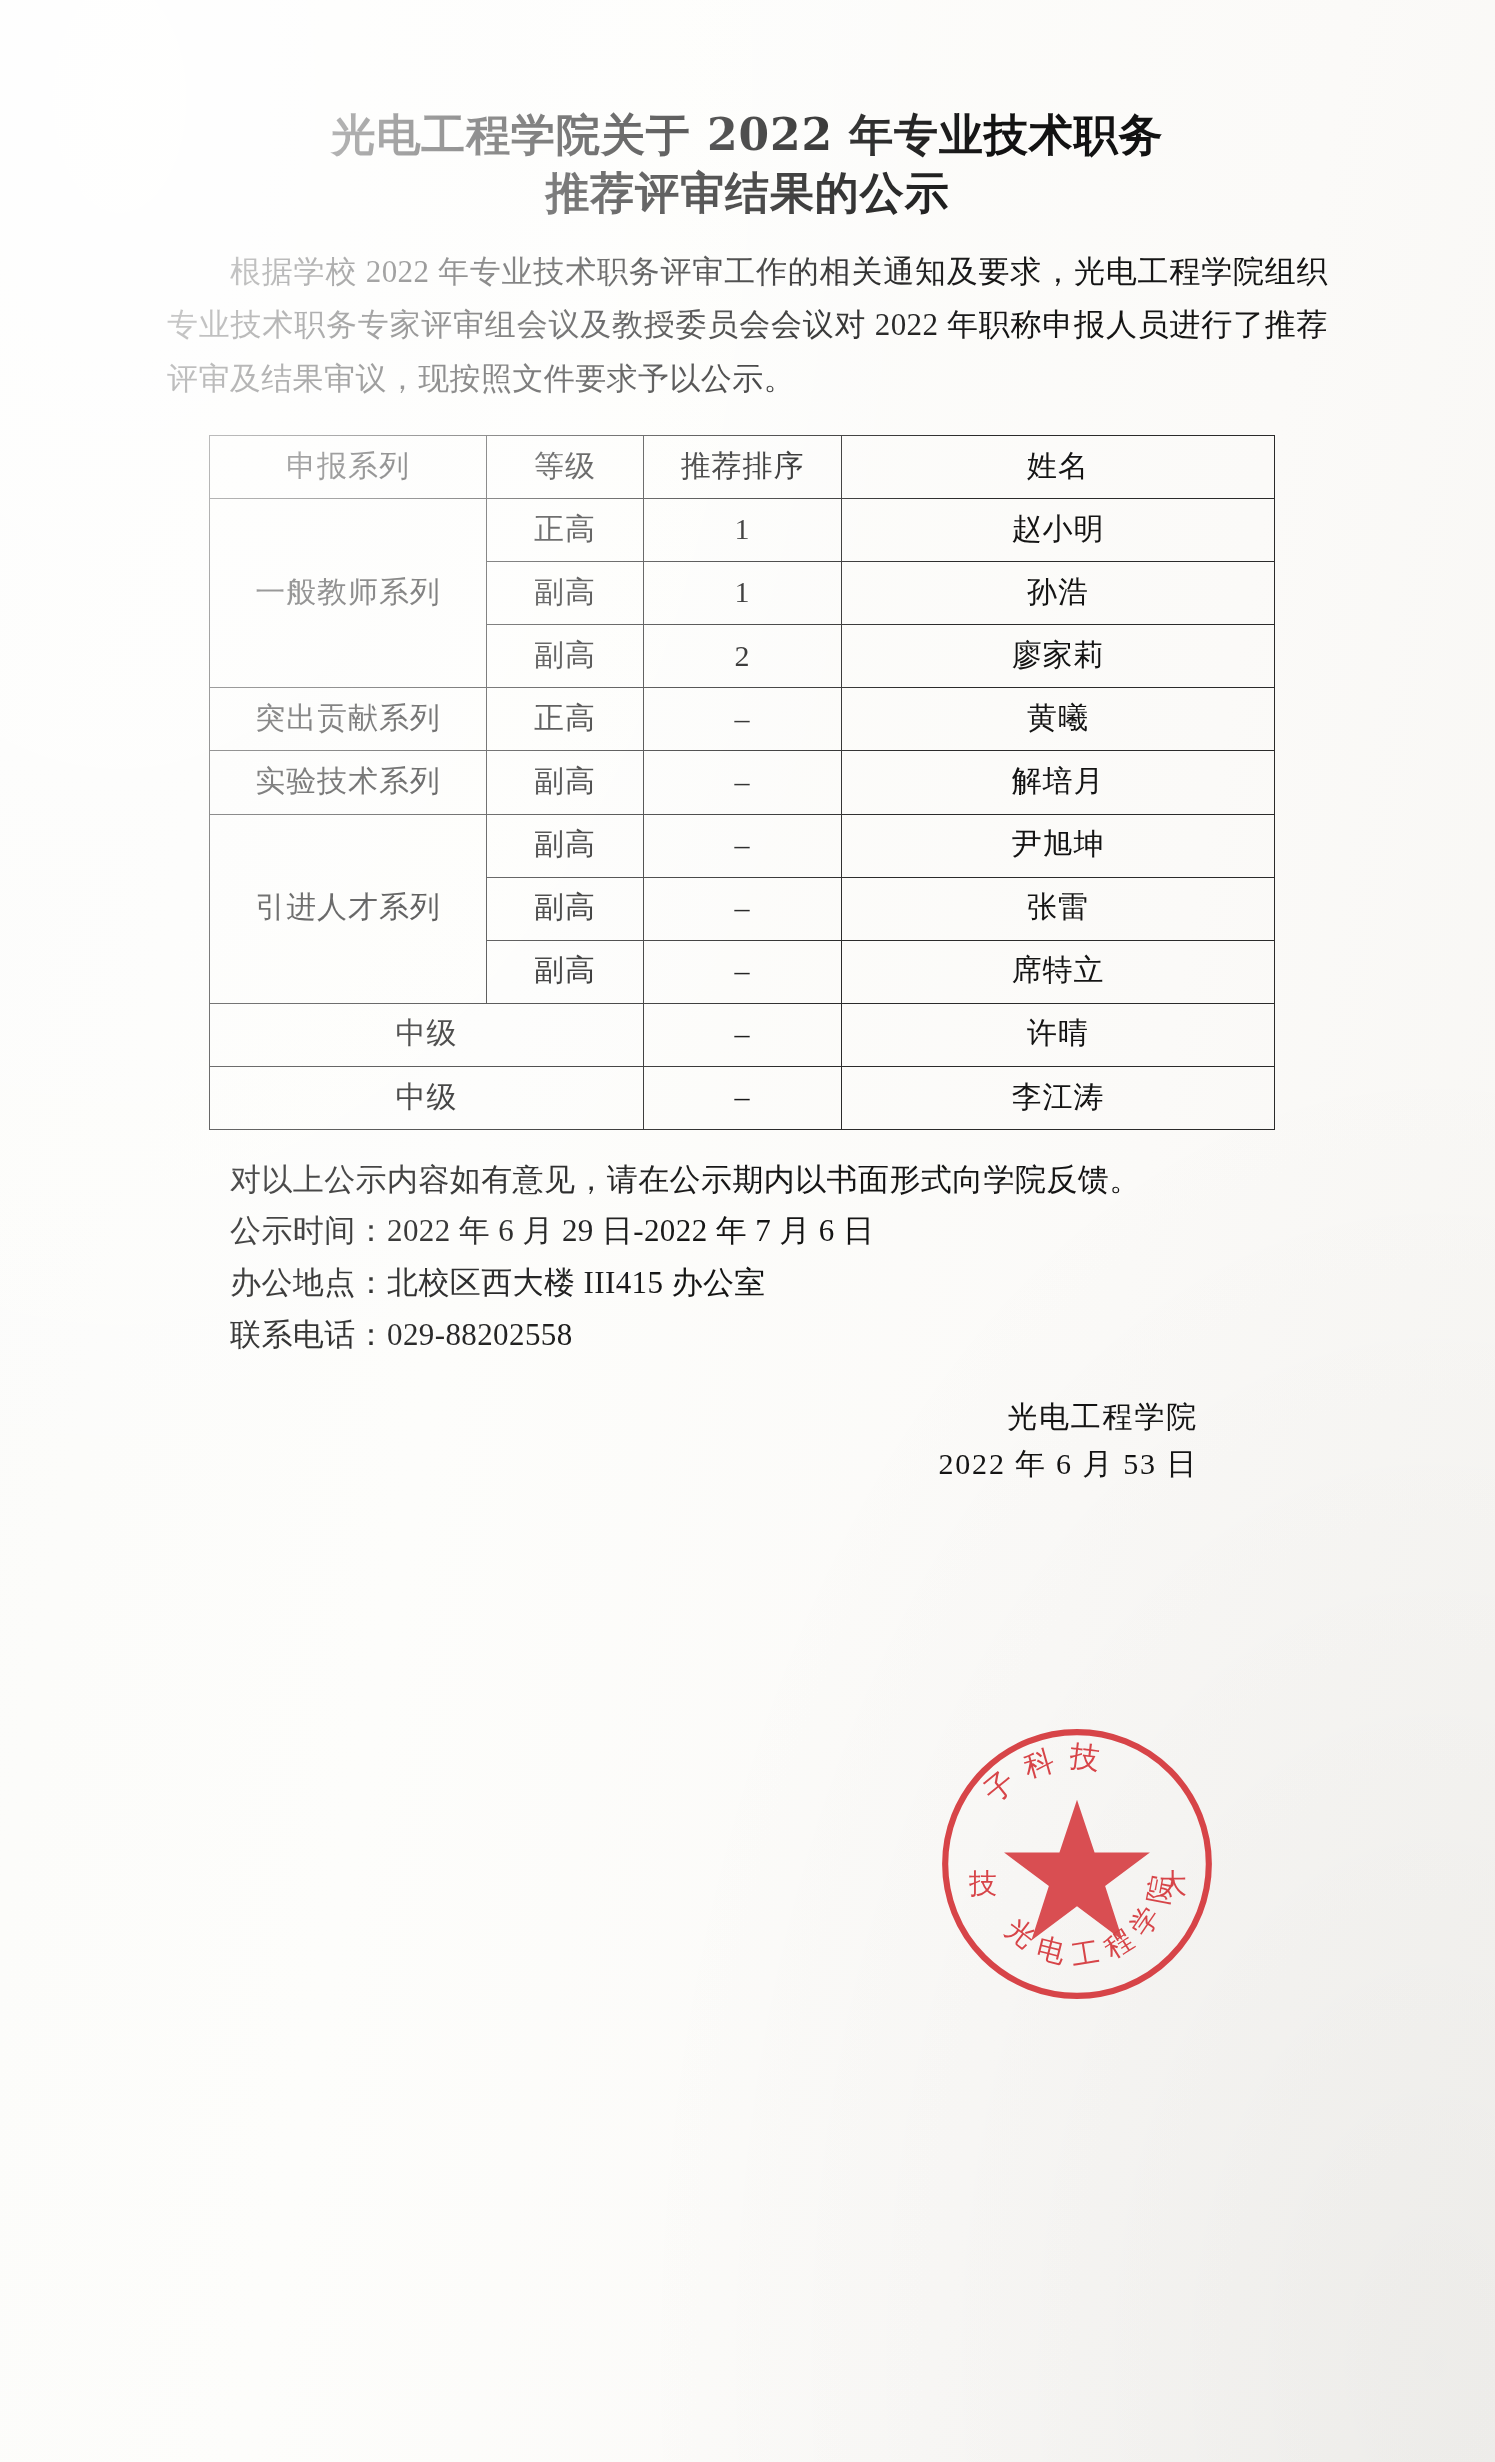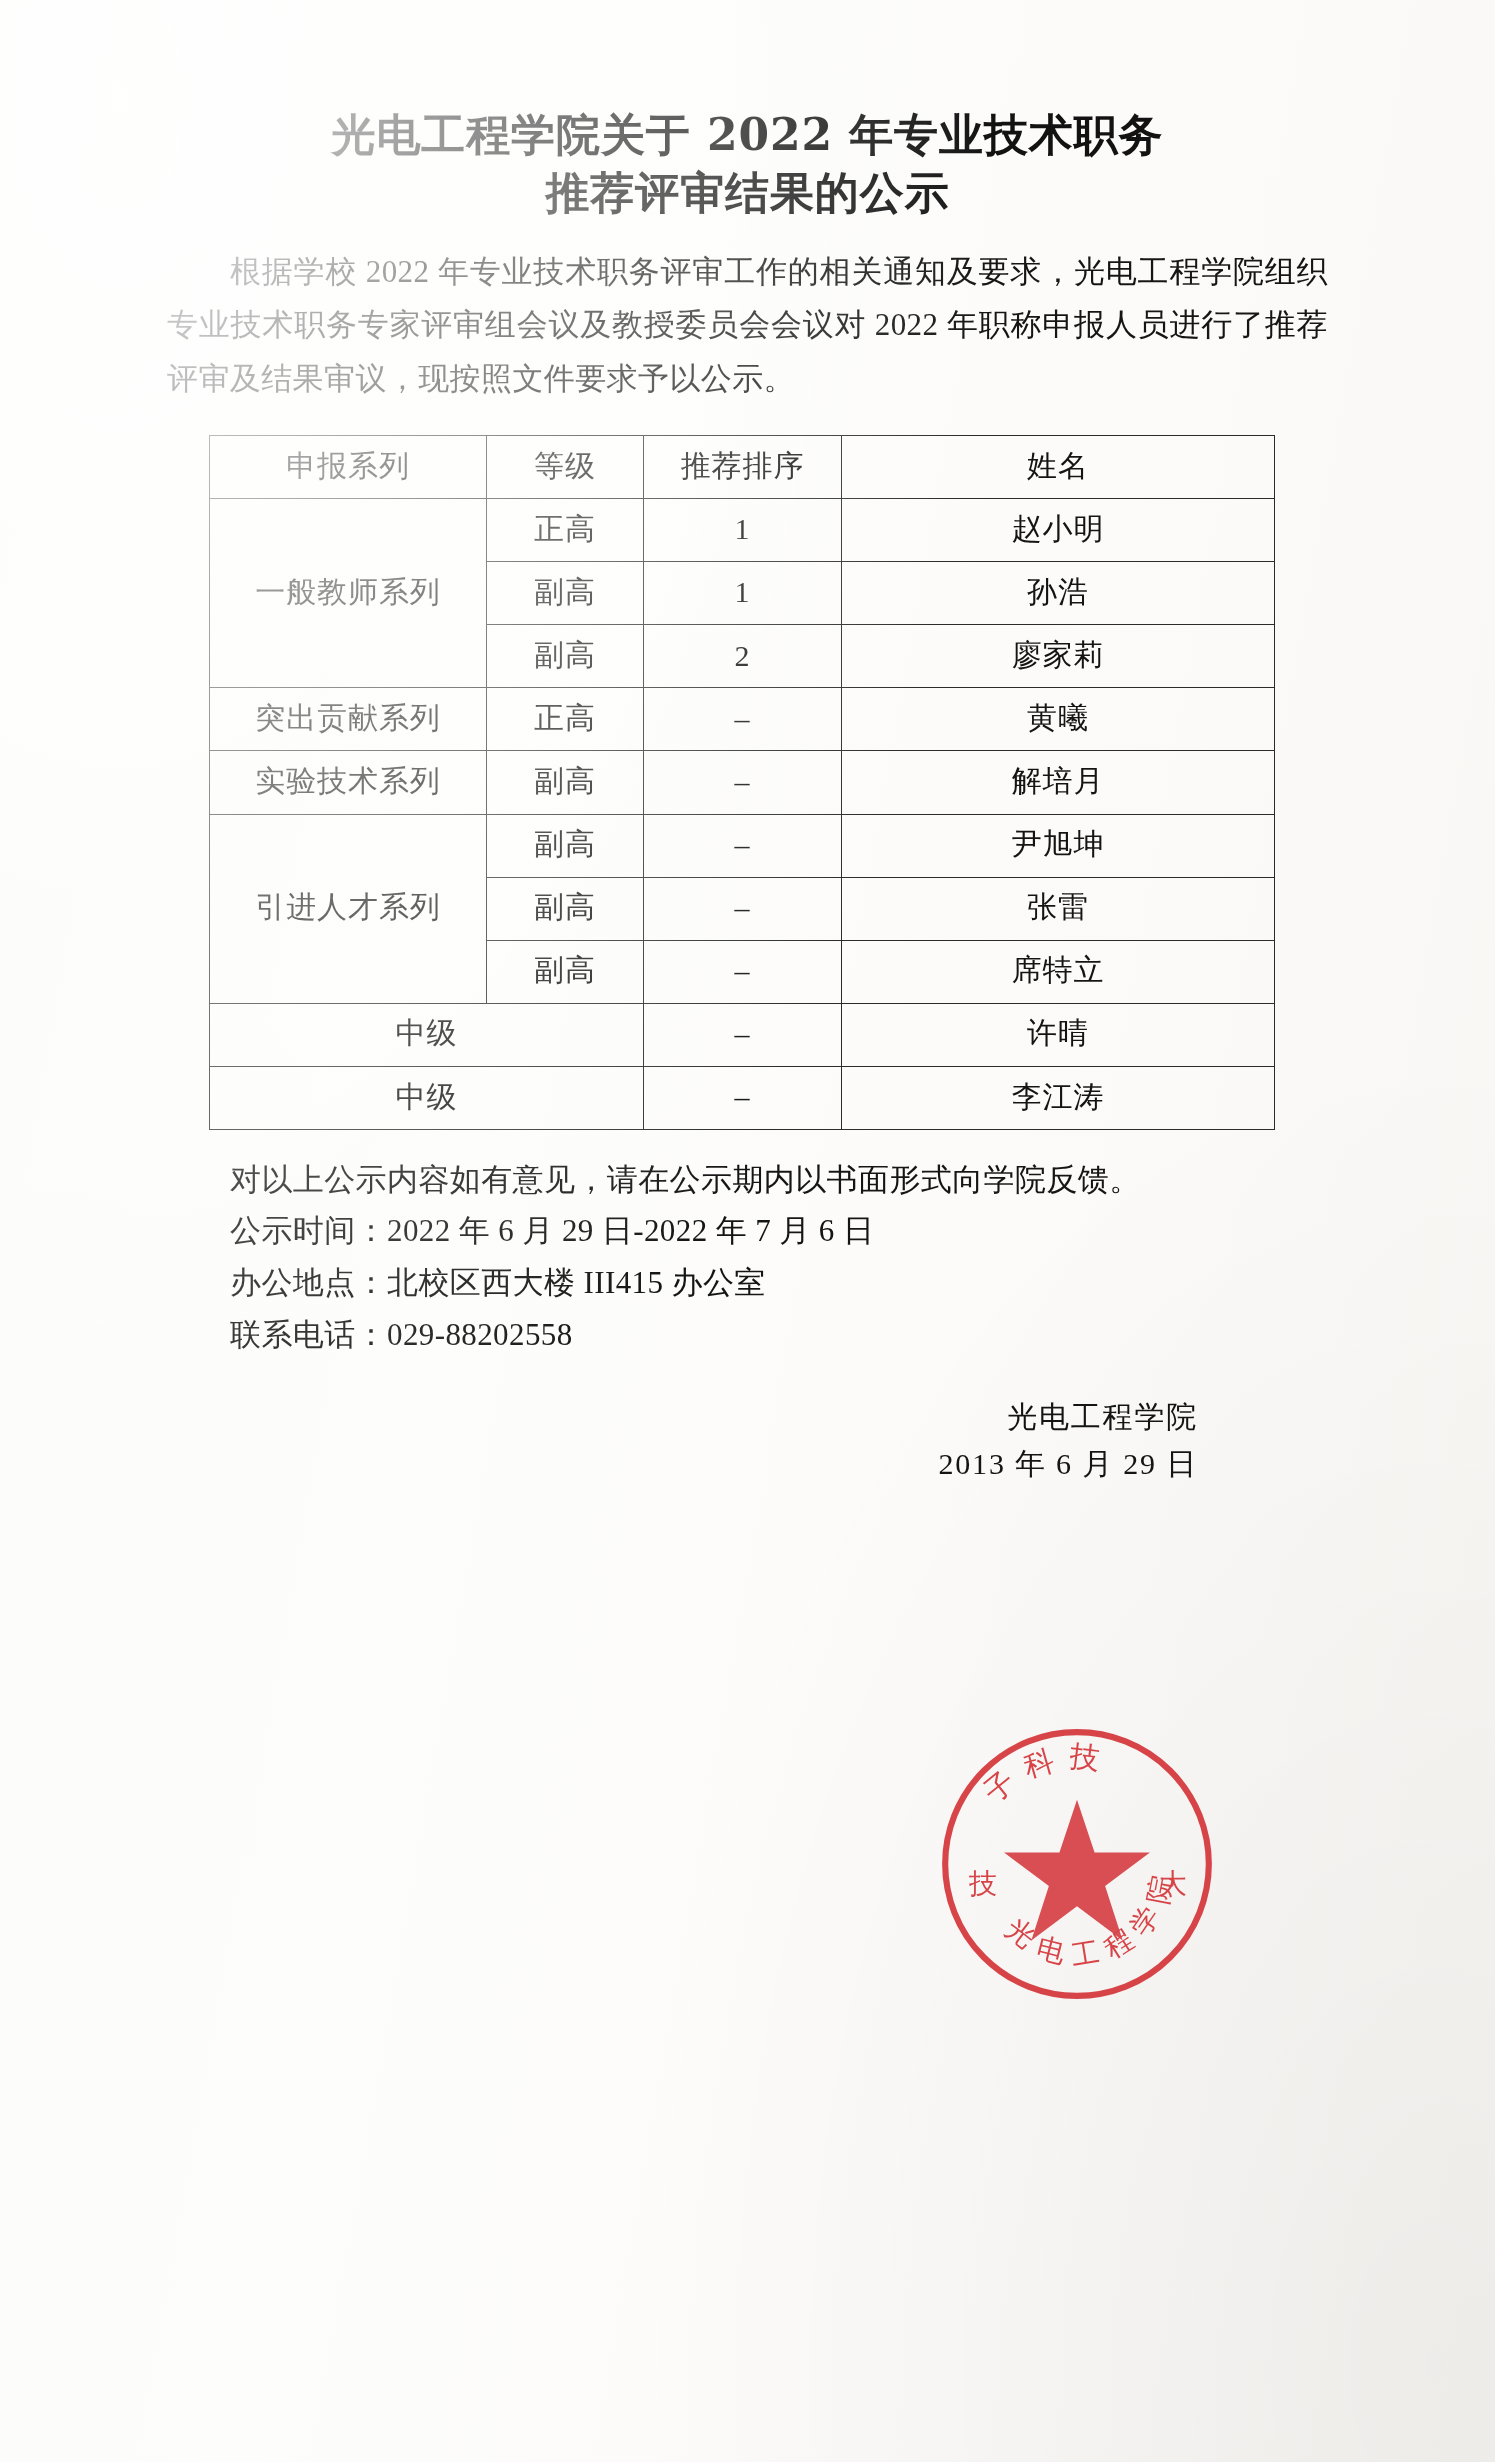--- a/index.html
+++ b/index.html
@@ -207,21 +207,21 @@
 
     <div class="tail">
       <p class="para" style="margin-top:12.3px">对以上公示内容如有意见，请在公示期内以书面形式向学院反馈。</p>
       <p class="info-line">公示时间：2022 年 6 月 29 日-2022 年 7 月 6 日</p>
       <p class="info-line">办公地点：北校区西大楼 III415 办公室</p>
       <p class="info-line">联系电话：029-88202558</p>
     </div>
 
     <div class="signature">
       <div>光电工程学院</div>
-      <div>2013 年 6 月 29 日</div>
+      <div>2022 年 6 月 53 日</div>
     </div>
 
   </div>
 
   <div class="seal">
     <svg width="290" height="290" viewBox="0 0 330 330" xmlns="http://www.w3.org/2000/svg">
       <g fill="none" stroke="#d2262b" stroke-width="7">
         <circle cx="165" cy="165" r="150"></circle>
       </g>
       <path d="M165 92 l20 60 h63 l-51 38 20 62 -52-39 -52 39 20-62 -51-38 h63 z" fill="#d2262b" opacity="0.95"></path>

